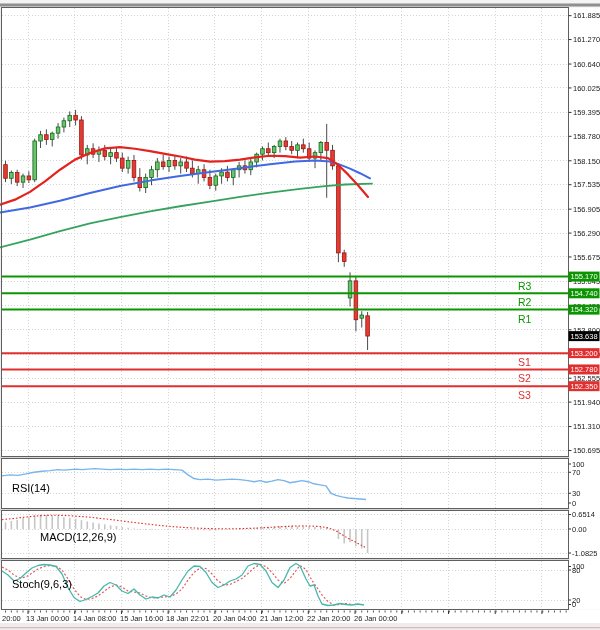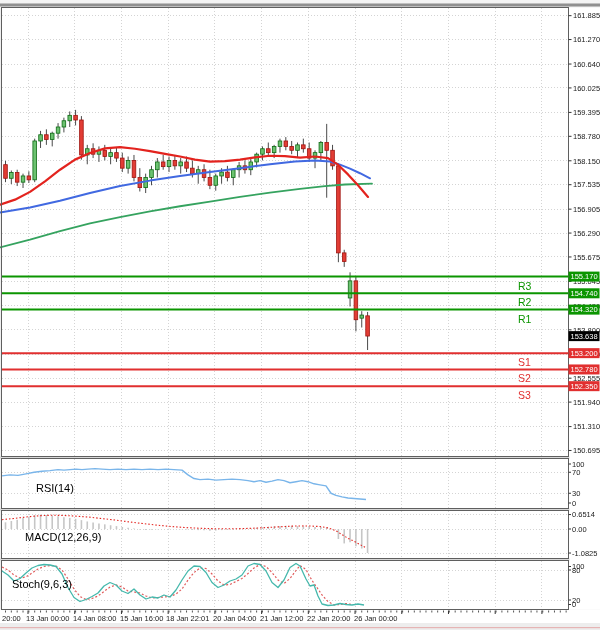--- a/index.html
+++ b/index.html
@@ -500,16 +500,16 @@
       <text x="2" y="621" font-size="7.5" fill="#1a1a1a">20:00</text>
       <text x="26" y="621" font-size="7.5" fill="#1a1a1a">13 Jan 00:00</text>
       <text x="73" y="621" font-size="7.5" fill="#1a1a1a">14 Jan 08:00</text>
       <text x="120" y="621" font-size="7.5" fill="#1a1a1a">15 Jan 16:00</text>
       <text x="166" y="621" font-size="7.5" fill="#1a1a1a">18 Jan 22:01</text>
       <text x="213" y="621" font-size="7.5" fill="#1a1a1a">20 Jan 04:00</text>
       <text x="260" y="621" font-size="7.5" fill="#1a1a1a">21 Jan 12:00</text>
       <text x="307" y="621" font-size="7.5" fill="#1a1a1a">22 Jan 20:00</text>
       <text x="354" y="621" font-size="7.5" fill="#1a1a1a">26 Jan 00:00</text>
     </svg>
-  <div class="ind-label" style="left:36px;top:482px">RSI(14)</div>
-  <div class="ind-label" style="left:25px;top:531px">MACD(12,26,9)</div>
+  <div class="ind-label" style="left:12px;top:482px">RSI(14)</div>
+  <div class="ind-label" style="left:40px;top:531px">MACD(12,26,9)</div>
   <div class="ind-label" style="left:12px;top:578px">Stoch(9,6,3)</div>
 </div>
 
 </body></html>

